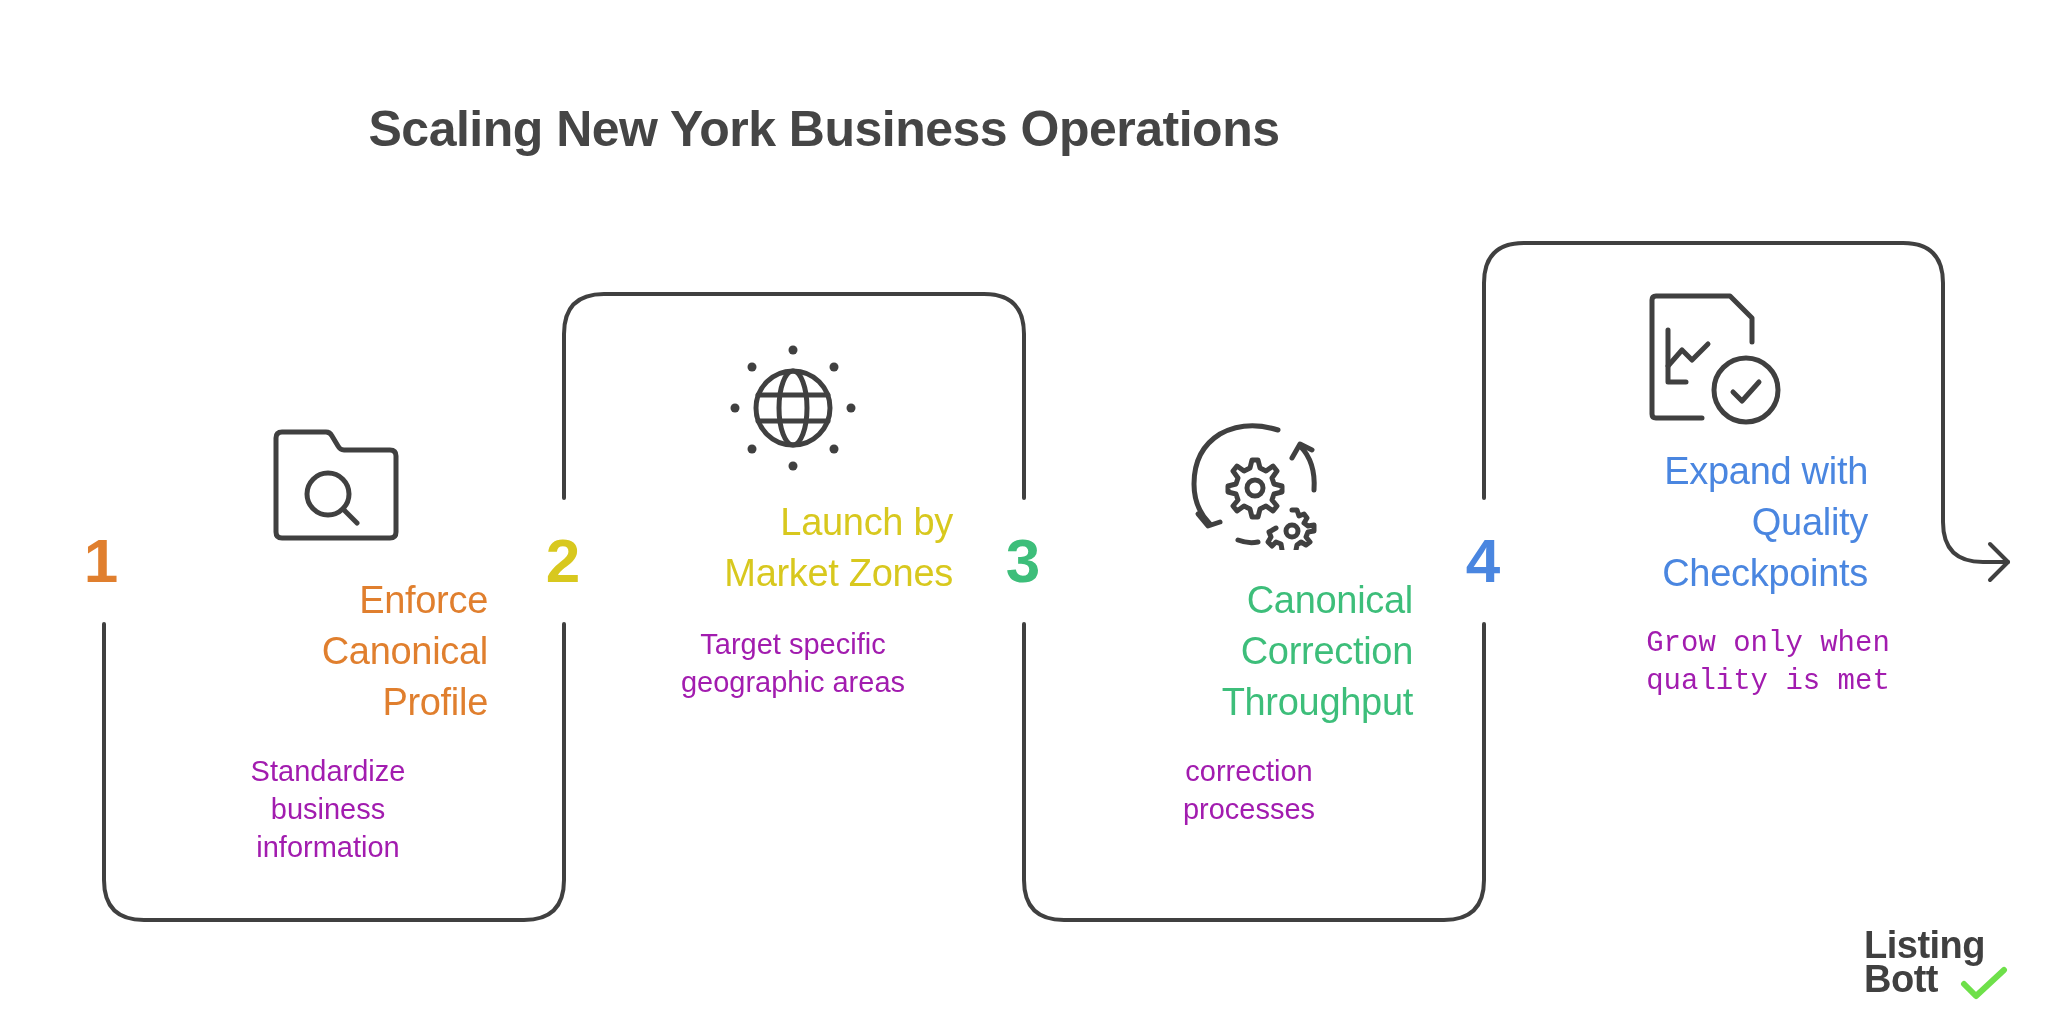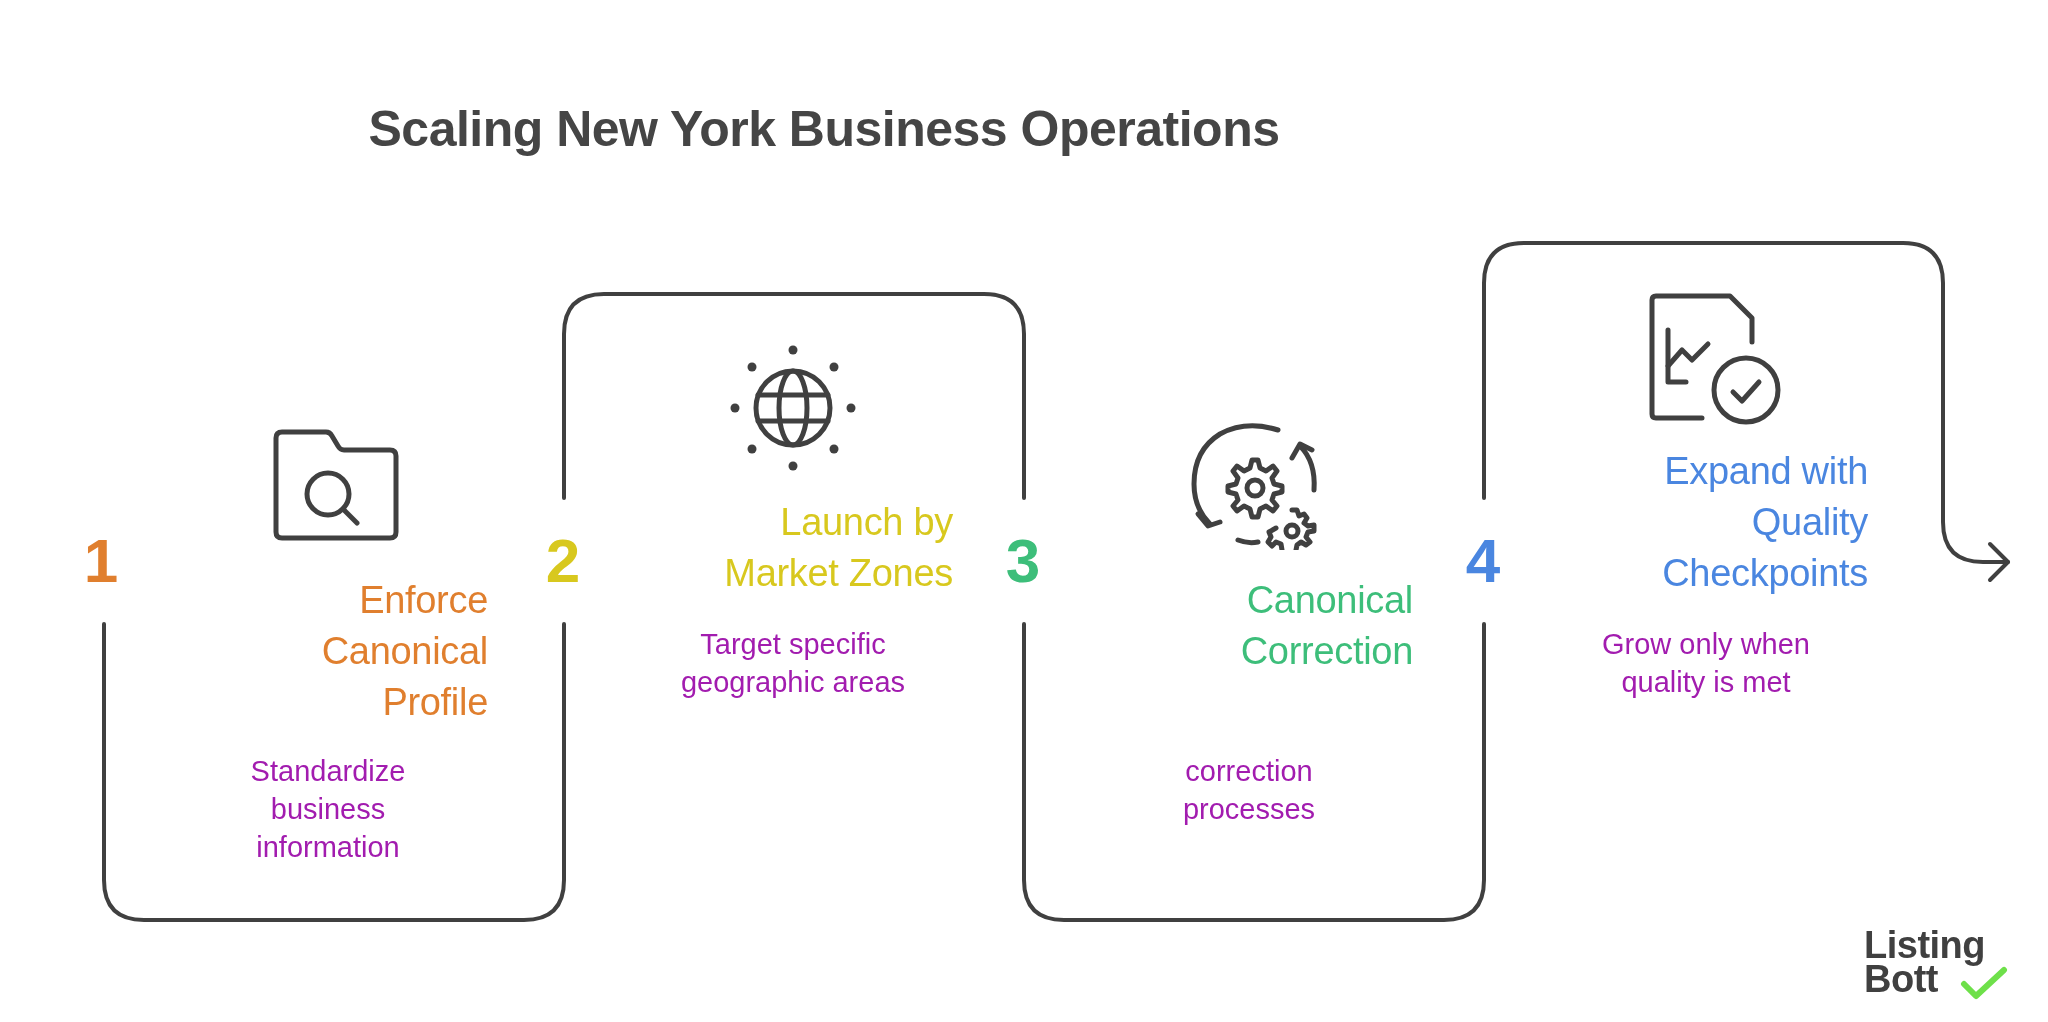--- a/index.html
+++ b/index.html
@@ -107,32 +107,33 @@
   <div>Market Zones</div>
 </div>
 <div class="step-desc" style="left:633px; top:625px;">
   <div>Target specific</div>
   <div>geographic areas</div>
 </div>
 
 <div class="step-title" style="left:1093px; top:575px; color:#3DBE7A;">
   <div>Canonical</div>
   <div>Correction</div>
+  <div>Throughput</div>
 </div>
 <div class="step-desc" style="left:1089px; top:752px;">
   <div>correction</div>
   <div>processes</div>
 </div>
 
 <div class="step-title" style="left:1548px; top:446px; color:#4A86E0;">
   <div>Expand with</div>
   <div>Quality</div>
   <div>Checkpoints</div>
 </div>
-<div class="step-desc" style="left:1546px; top:625px;">
+<div class="step-desc" style="left:1608px; top:625px;font-family:Liberation Mono, monospace;">
   <div>Grow only when</div>
   <div>quality is met</div>
 </div>
 
 <div class="logo">
   <div>Listing</div>
   <div>Bott</div>
   <svg class="check" width="48" height="36" viewBox="0 0 48 36">
     <path d="M4 18 L16 30 L44 4" fill="none" stroke="#6EE04A" stroke-width="6" stroke-linecap="round" stroke-linejoin="round"></path>
   </svg>

